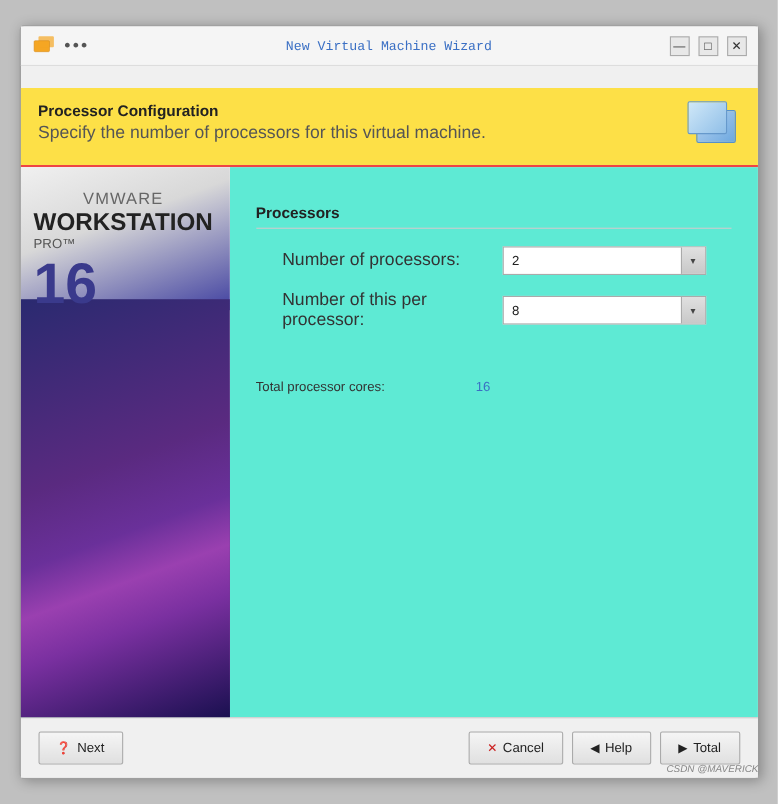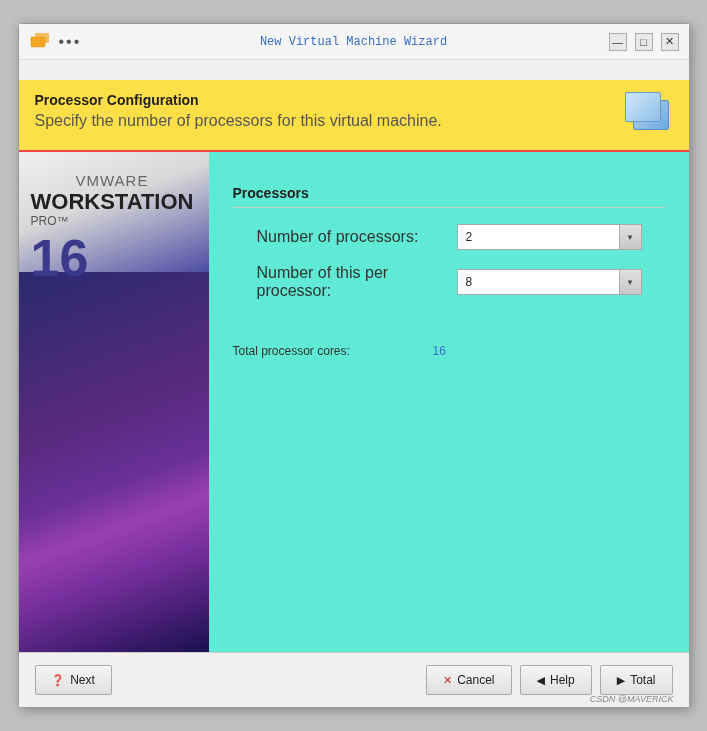--- a/index.html
+++ b/index.html
@@ -261,21 +261,21 @@
       gap: 5px;
       border-radius: 2px;
     }
     .btn-icon {
       font-size: 11px;
     }
     .spacer { flex: 1; }
     .watermark {
       position: absolute;
       bottom: 4px;
-      right: 16px;
+      right: 0;
       font-size: 9px;
       color: #888;
       font-style: italic;
     }
     .window-wrapper {
       position: relative;
     }
   </style>
 </head>
 <body>

